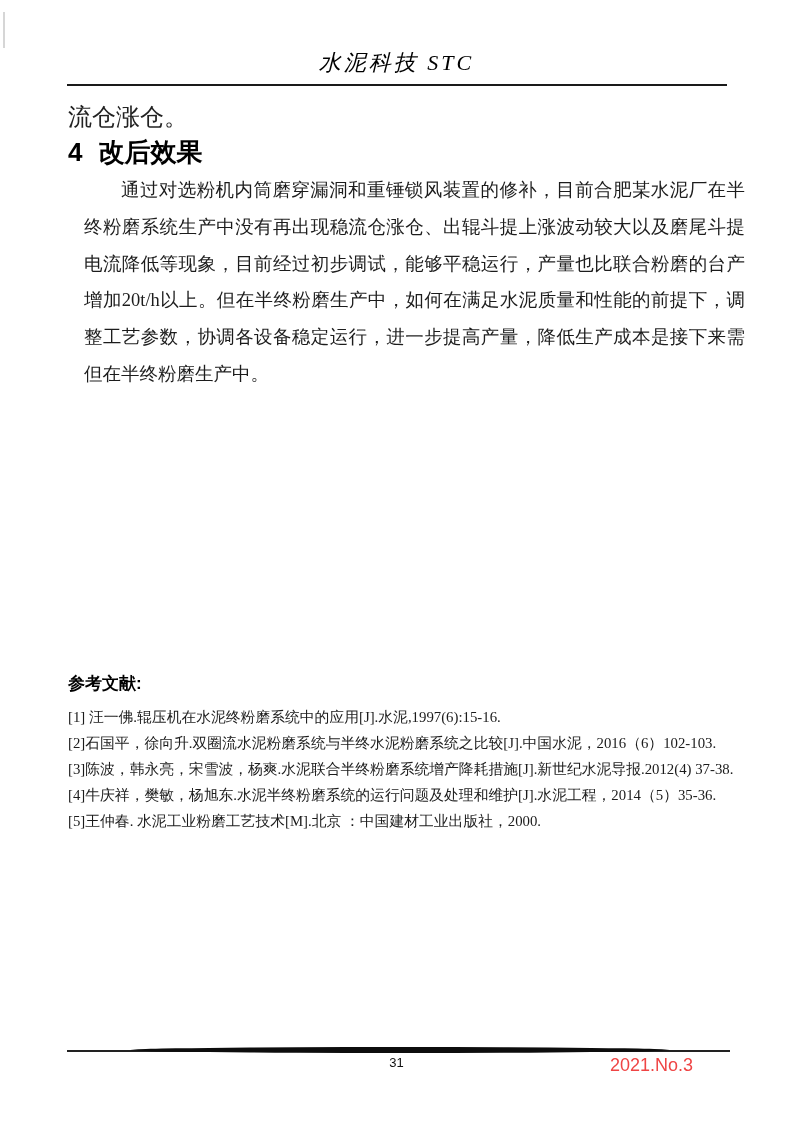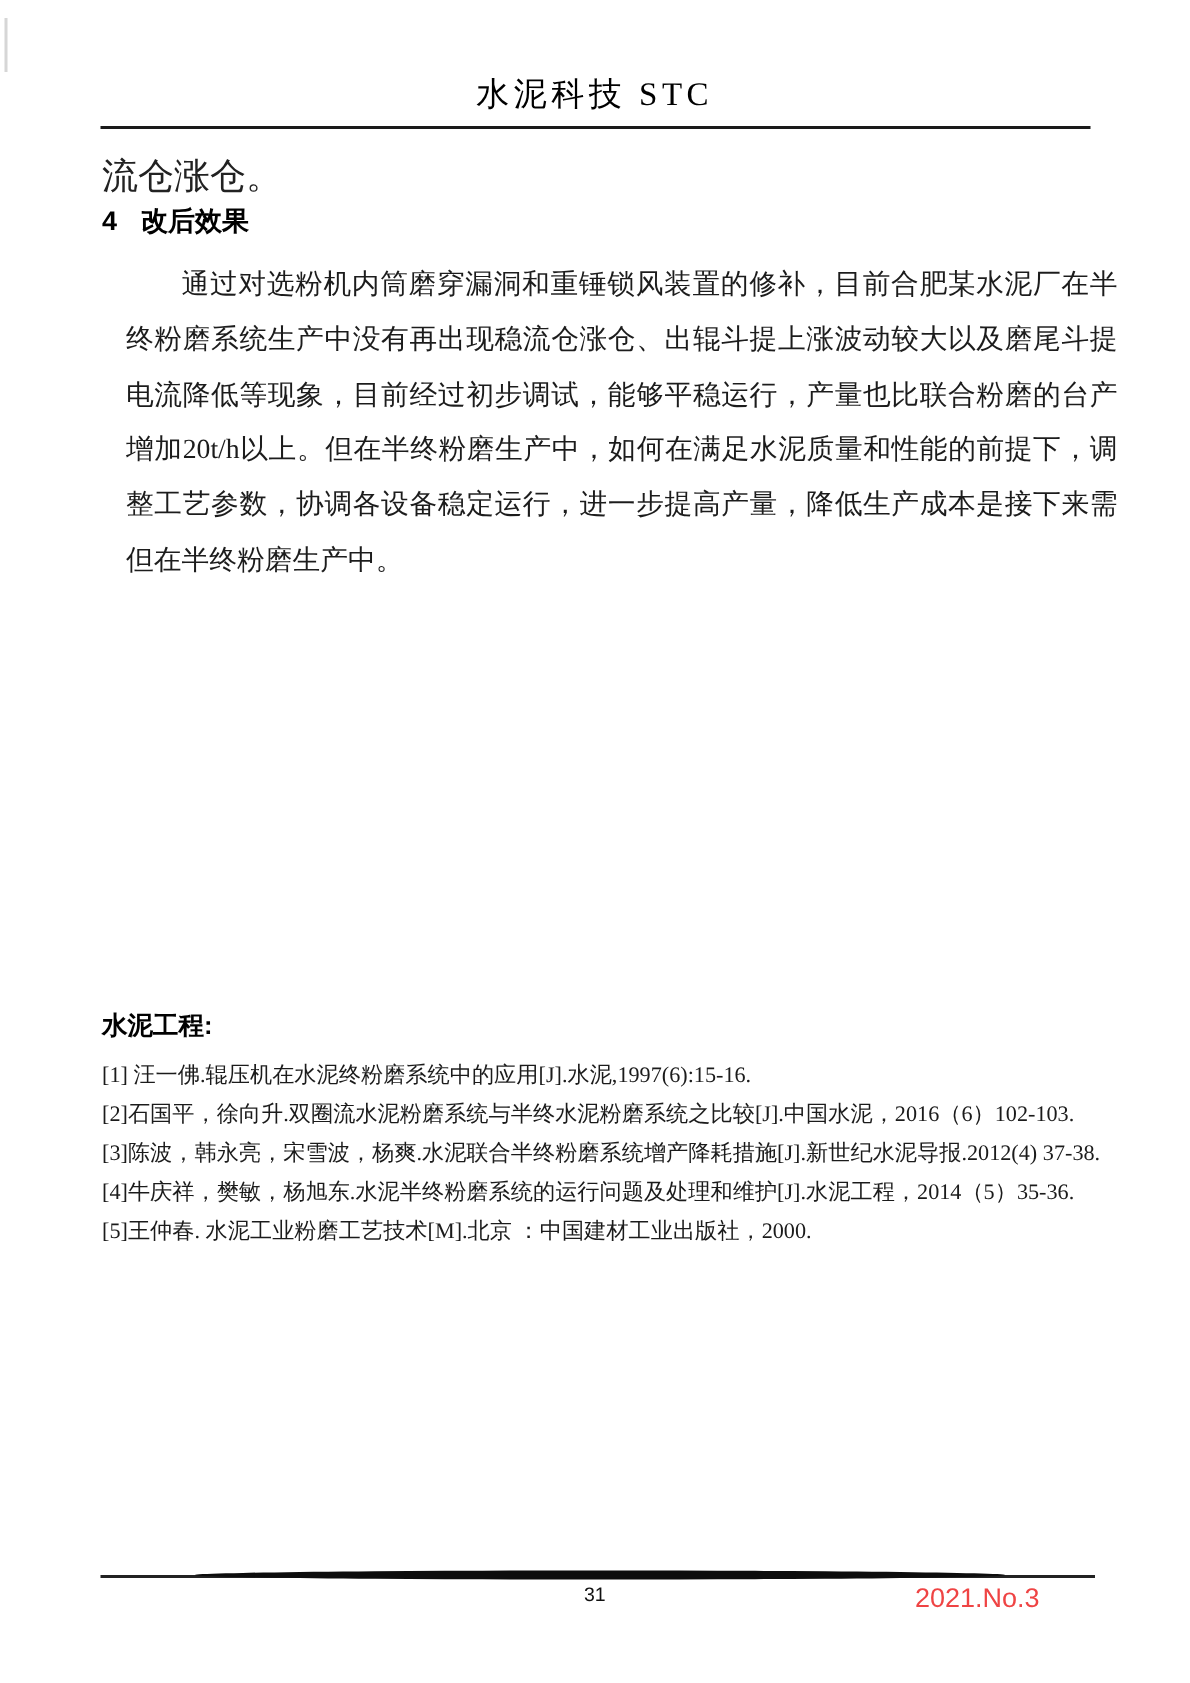--- a/index.html
+++ b/index.html
@@ -13,36 +13,37 @@
   }
   
   .scan-edge{
     position:absolute;left:3px;top:12px;width:2px;height:36px;
     background:#d6d6d6;
   }
   .header-title{
     position:absolute;top:48px;left:0;width:100%;
     text-align:center;
     font-size:22px;
+    font-style:italic;
     letter-spacing:3px;
     font-weight:500;
     color:#000;
   }
   .header-rule{
     position:absolute;top:84px;left:67px;width:660px;height:2px;
     background:#1a1a1a;
   }
   .carryover{
     position:absolute;top:101px;left:68px;width:660px;
     font-size:24px;color:#222;
   }
   .section-heading{
     position:absolute;top:135px;left:68px;width:660px;
     font-family:"Liberation Sans","DejaVu Sans",sans-serif;
-    font-weight:bold;font-size:18px;color:#000;
+    font-weight:bold;font-size:26px;color:#000;
   }
   .section-heading .sec-num{margin-right:16px;}
   .body-paragraph{
     position:absolute;top:172px;left:68px;width:661px;
     font-size:18.5px;line-height:36.8px;color:#1c1c1c;margin-left:16px;
   }
   .pline{
     text-align:justify;
     text-align-last:justify;
     white-space:nowrap;
@@ -101,21 +102,21 @@
   <div class="body-paragraph">
     <div class="pline first">通过对选粉机内筒磨穿漏洞和重锤锁风装置的修补，目前合肥某水泥厂在半</div>
     <div class="pline">终粉磨系统生产中没有再出现稳流仓涨仓、出辊斗提上涨波动较大以及磨尾斗提</div>
     <div class="pline">电流降低等现象，目前经过初步调试，能够平稳运行，产量也比联合粉磨的台产</div>
     <div class="pline">增加20t/h以上。但在半终粉磨生产中，如何在满足水泥质量和性能的前提下，调</div>
     <div class="pline">整工艺参数，协调各设备稳定运行，进一步提高产量，降低生产成本是接下来需</div>
     <div class="pline last">但在半终粉磨生产中。</div>
   </div>
 
   <div class="references">
-    <div class="ref-heading">水泥工程:</div>
+    <div class="ref-heading">参考文献:</div>
     <div class="ref-line">[1] 汪一佛.辊压机在水泥终粉磨系统中的应用[J].水泥,1997(6):15-16.</div>
     <div class="ref-line">[2]石国平，徐向升.双圈流水泥粉磨系统与半终水泥粉磨系统之比较[J].中国水泥，2016（6）102-103.</div>
     <div class="ref-line">[3]陈波，韩永亮，宋雪波，杨爽.水泥联合半终粉磨系统增产降耗措施[J].新世纪水泥导报.2012(4) 37-38.</div>
     <div class="ref-line">[4]牛庆祥，樊敏，杨旭东.水泥半终粉磨系统的运行问题及处理和维护[J].水泥工程，2014（5）35-36.</div>
     <div class="ref-line">[5]王仲春. 水泥工业粉磨工艺技术[M].北京 ：中国建材工业出版社，2000.</div>
   </div>
 
   <div class="footer-rule-base"></div>
   <div class="footer-rule-belly"></div>
 

